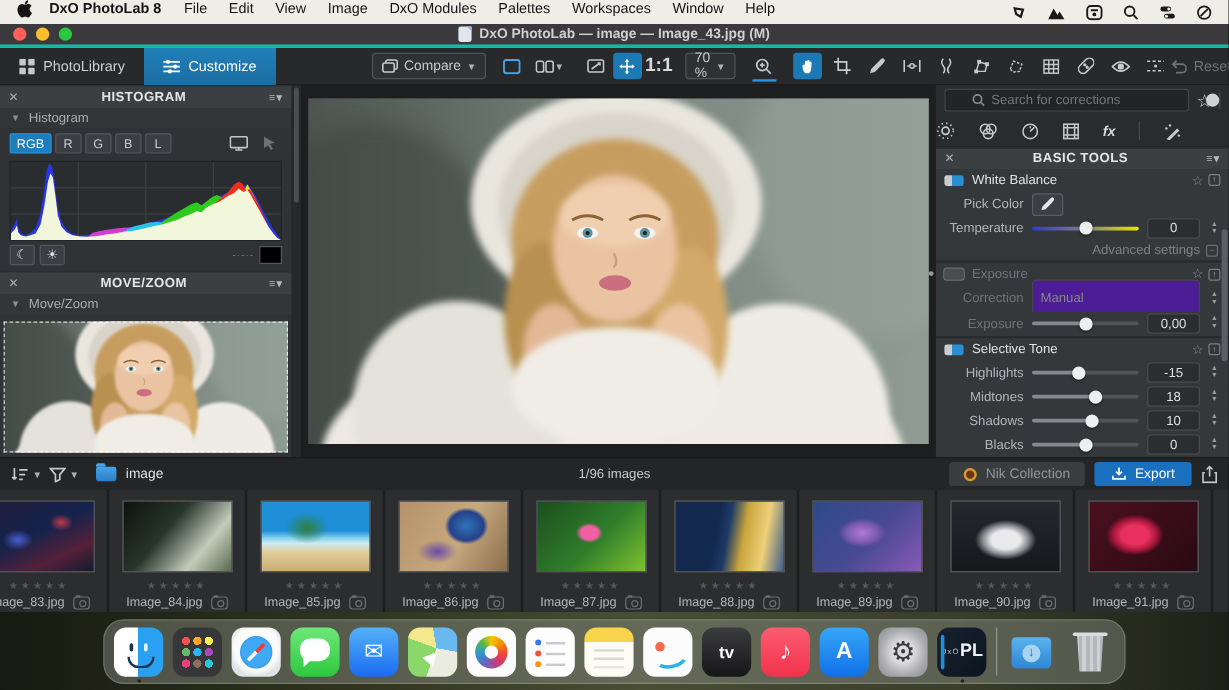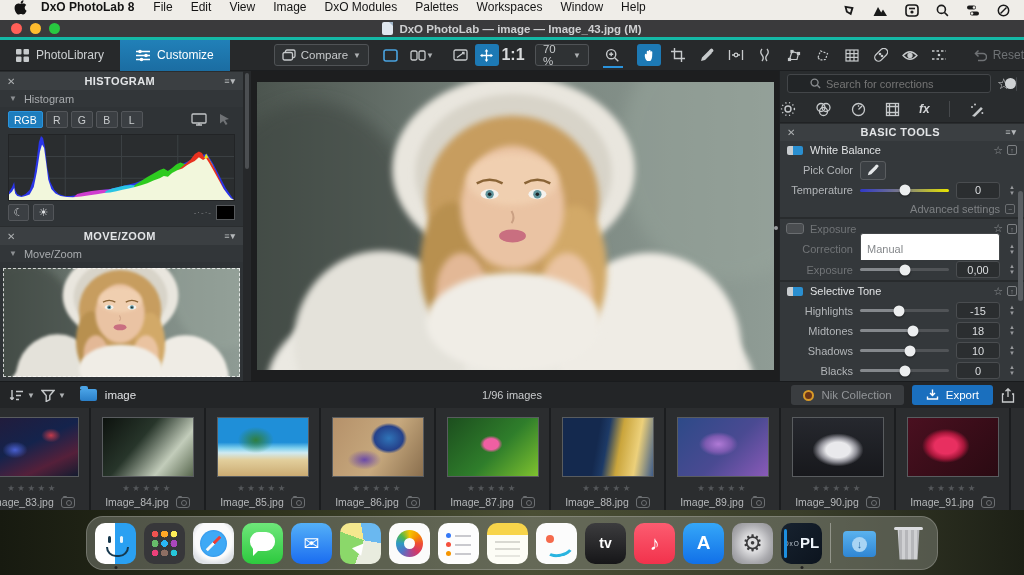--- a/index.html
+++ b/index.html
@@ -92,21 +92,21 @@
   .crow{height:21px;display:flex;align-items:center;gap:7px;padding:0 7px;background:#34383b}
   .clbl{width:66px;text-align:right;color:#b2b5b8;font-size:11px;flex:none}
   .track{flex:1;height:3px;border-radius:2px;position:relative}
   .thumbd{position:absolute;top:50%;transform:translate(-50%,-50%);width:11px;height:11px;border-radius:50%;background:#eceeef;box-shadow:0 1px 2px rgba(0,0,0,.55)}
   .valbox{width:44px;height:17px;flex:none;background:#2b2e30;border:1px solid #4a4d50;border-radius:3px;color:#dcdee0;font-size:11px;display:flex;align-items:center;justify-content:center}
   .step{width:10px;flex:none;display:flex;flex-direction:column;align-items:center;gap:1px;color:#97999c;font-size:6px;line-height:5px}
   .pickbtn{width:26px;height:19px;background:#3b3f43;border:1px solid #5a5d60;border-radius:3px;display:flex;align-items:center;justify-content:center;color:#e4e6e8}
   .advrow{height:18px;display:flex;align-items:center;justify-content:flex-end;gap:5px;padding:0 9px;background:#34383b;color:#7e8184;font-size:11px}
   .secdiv{height:2px;background:#282b2d}
   .disabled .sectitle,.disabled .clbl{color:#717477}
-  .selbox{flex:1;height:33px;background:#ffffff;border:1px solid #44474a;border-radius:3px;display:flex;align-items:center;padding:1px 6px;color:#85888b;font-size:11px}
+  .selbox{flex:1;height:33px;background:#4c1d95;border:1px solid #44474a;border-radius:3px;display:flex;align-items:center;padding:1px 6px;color:#85888b;font-size:11px}
   .rscroll{position:absolute;right:1px;top:120px;width:5px;height:110px;border-radius:3px;background:#5b5f63}
 
   
   .fbar{position:absolute;top:381px;left:0;right:0;height:27px;background:#232527;display:flex;align-items:center;gap:6px;padding:0 9px;border-top:1px solid #191b1d;color:#c9cbcd}
   .fico{display:flex;align-items:center;gap:3px;color:#c6c9cb}
   .folder{width:17px;height:12px;background:linear-gradient(#4aa3e6,#2a7fc8);border-radius:2px;position:relative;margin-left:8px}
   .folder::before{content:"";position:absolute;top:-3px;left:0;width:8px;height:3px;background:#4aa3e6;border-radius:2px 2px 0 0}
   .fname{color:#e0e2e4;font-size:11.5px;margin-left:2px}
   .fcount{position:absolute;left:0;right:0;text-align:center;font-size:11px;color:#c9cbcd;pointer-events:none}
   .fright{margin-left:auto;display:flex;align-items:center;gap:8px}
@@ -274,21 +274,21 @@
       <span>
           <svg width="14" height="13" viewBox="0 0 14 13" stroke="#fff" stroke-width="1.4" fill="#fff">
             <path d="M0 2.5h14M0 6.5h14M0 10.5h14" fill="none"></path>
             <circle cx="4" cy="2.5" r="1.8" stroke="none"></circle>
             <circle cx="10" cy="6.5" r="1.8" stroke="none"></circle>
             <circle cx="5.5" cy="10.5" r="1.8" stroke="none"></circle>
           </svg>
         </span>
       <span>Customize</span>
     </div>
-    <div class="tbtn" style="margin-left:44px">
+    <div class="tbtn" style="margin-left:80px">
       <span>
           <svg width="14" height="12" viewBox="0 0 14 12" fill="none" stroke="#c7cacc" stroke-width="1.3">
             <rect x="3.5" y="1" width="9.5" height="7.5" rx="1.5"></rect>
             <rect x="1" y="3.5" width="9.5" height="7.5" rx="1.5" fill="#2f3234"></rect>
           </svg>
         </span>
       <span>Compare</span>
       <span class="caret">▼</span>
     </div>
     <div class="tgroup">

